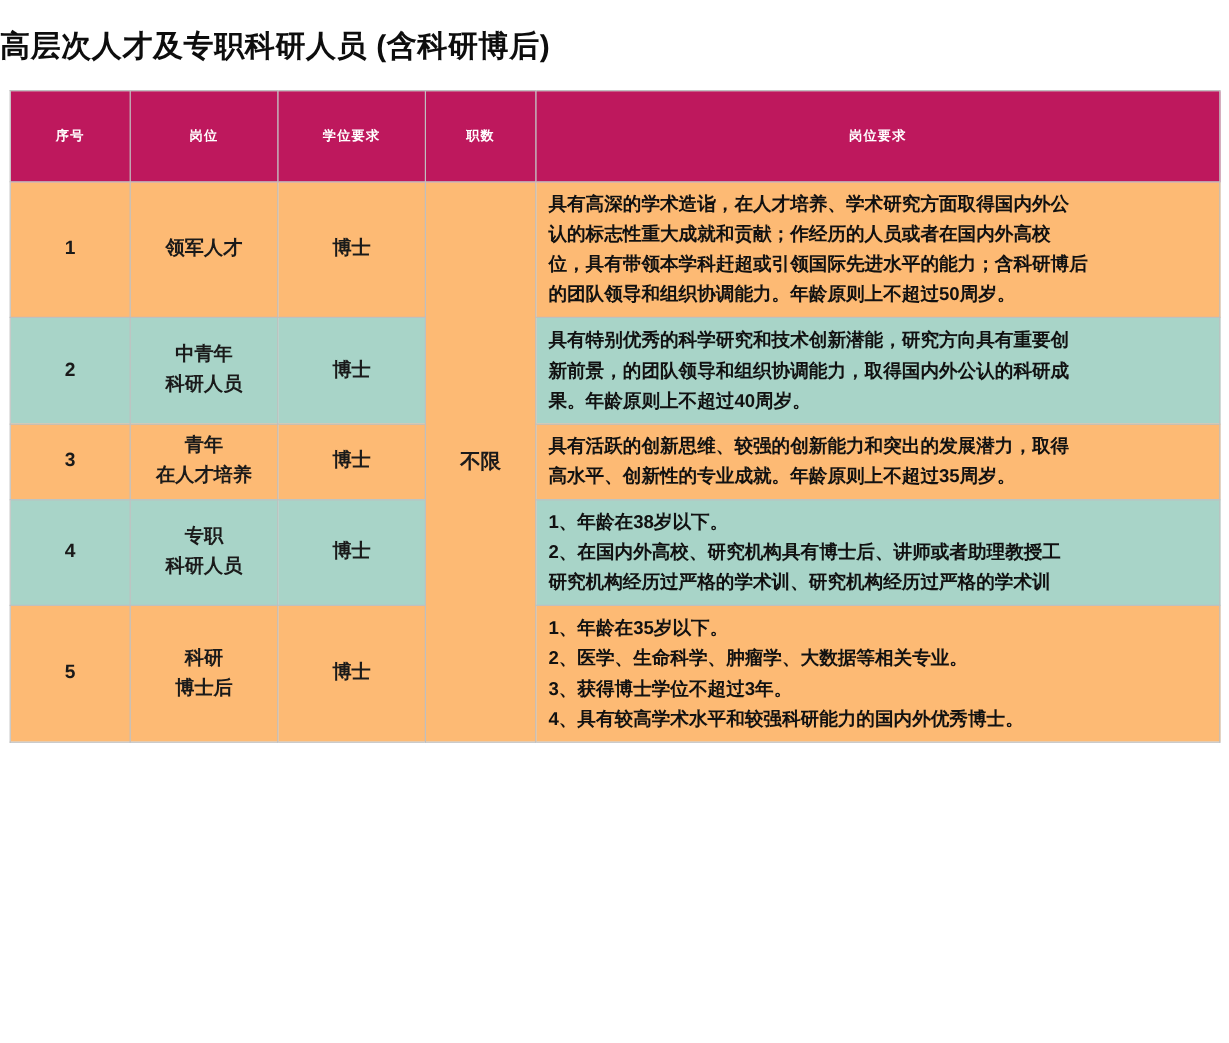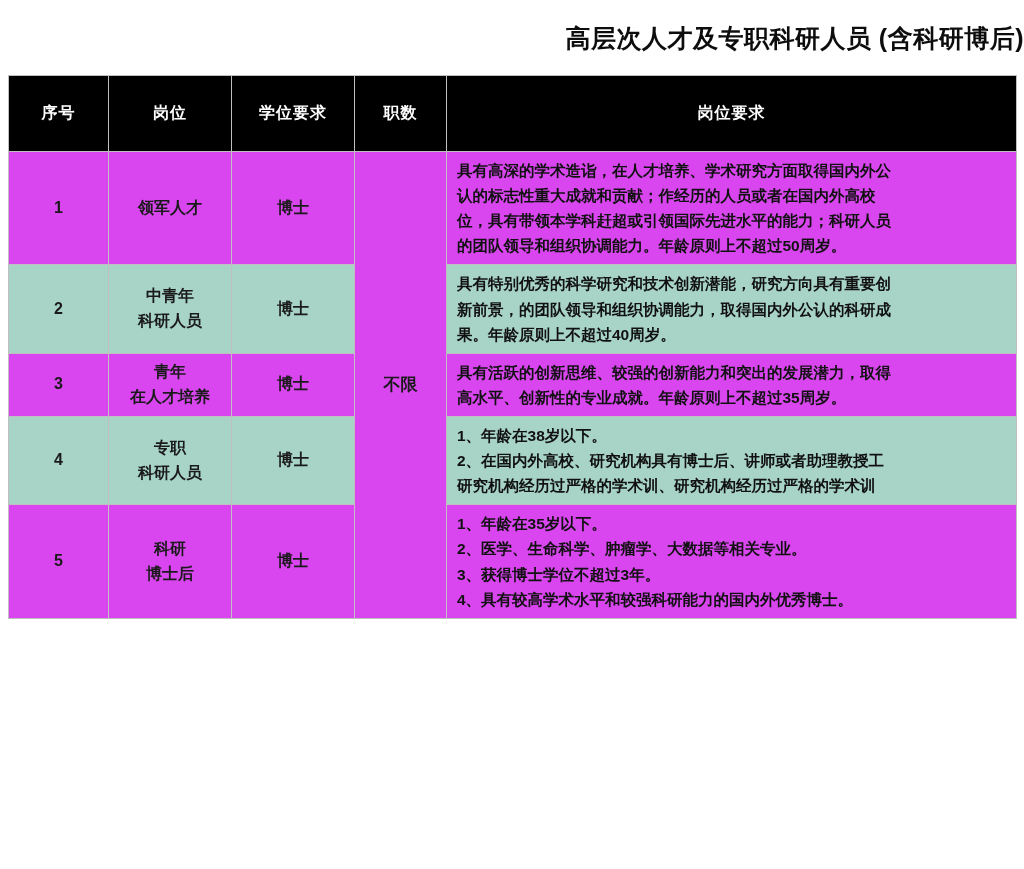--- a/index.html
+++ b/index.html
@@ -16,44 +16,44 @@
   }
   .page {
     width: 1024px;
     height: 869px;
     box-sizing: border-box;
     padding: 0;
     background: #ffffff;
     position: relative;
   }
   .title {
-    text-align: right;
+    text-align: left;
     font-size: 25px;
     font-weight: bold;
     letter-spacing: 0.5px;
     padding: 22px 0 20px 0;
     color: #0d0d0d;
   }
   table.main {
     border-collapse: collapse;
     table-layout: fixed;
     width: 1008px;
     margin: 0 8px;
     border: 1px solid #bfbfbf;
   }
   table.main td, table.main th {
     border: 1px solid #bfbfbf;
     vertical-align: middle;
     padding: 6px 10px;
     box-sizing: border-box;
   }
   thead th {
-    background: #000000;
+    background: #be185d;
     color: #ffffff;
-    font-size: 16px;
+    font-size: 11px;
     font-weight: bold;
     height: 76px;
     text-align: center;
     letter-spacing: 1px;
   }
   .col-no    { width: 100px; }
   .col-post  { width: 123px; }
   .col-deg   { width: 123px; }
   .col-num   { width: 92px; }
   .col-req   { width: 570px; }
@@ -75,21 +75,21 @@
     line-height: 1.62;
     font-weight: bold;
     font-size: 15.5px;
     padding: 10px 12px;
     color: #111111;
   }
   tr.shaded td {
     background: #a8d4c8;
   }
   tr.plain td {
-    background: #d946ef;
+    background: #fdba74;
   }
   .req-line { display: block; }
 </style>
 </head>
 <body>
 
 <div class="page">
 
   <div class="title">高层次人才及专职科研人员 (含科研博后)</div>
 
@@ -115,21 +115,21 @@
       <tr class="plain">
         <td class="c-no">1</td>
         <td class="c-post">
           <span class="req-line">领军人才</span>
         </td>
         <td class="c-deg">博士</td>
         <td class="c-num" rowspan="5">不限</td>
         <td class="c-req">
           <span class="req-line">具有高深的学术造诣，在人才培养、学术研究方面取得国内外公</span>
           <span class="req-line">认的标志性重大成就和贡献；作经历的人员或者在国内外高校</span>
-          <span class="req-line">位，具有带领本学科赶超或引领国际先进水平的能力；科研人员</span>
+          <span class="req-line">位，具有带领本学科赶超或引领国际先进水平的能力；含科研博后</span>
           <span class="req-line">的团队领导和组织协调能力。年龄原则上不超过50周岁。</span>
         </td>
       </tr>
 
       <tr class="shaded">
         <td class="c-no">2</td>
         <td class="c-post">
           <span class="req-line">中青年</span>
           <span class="req-line">科研人员</span>
         </td>

